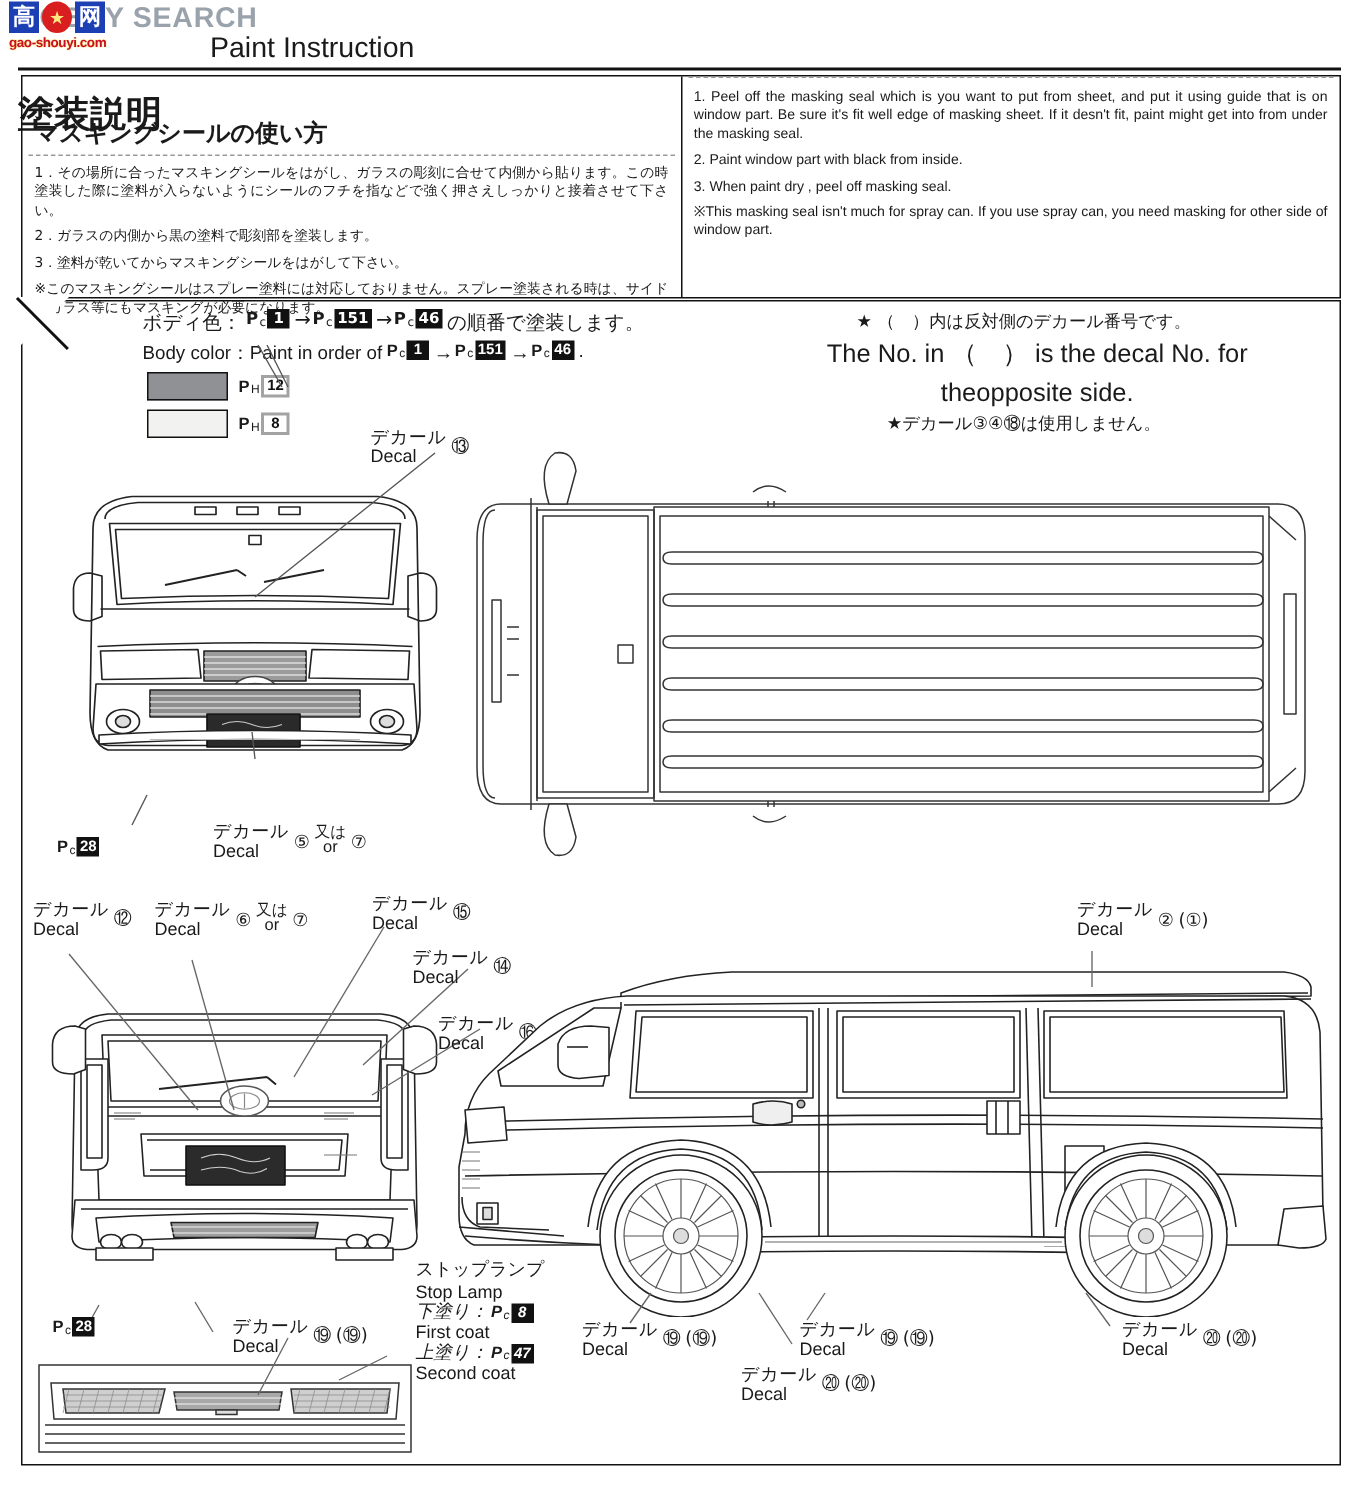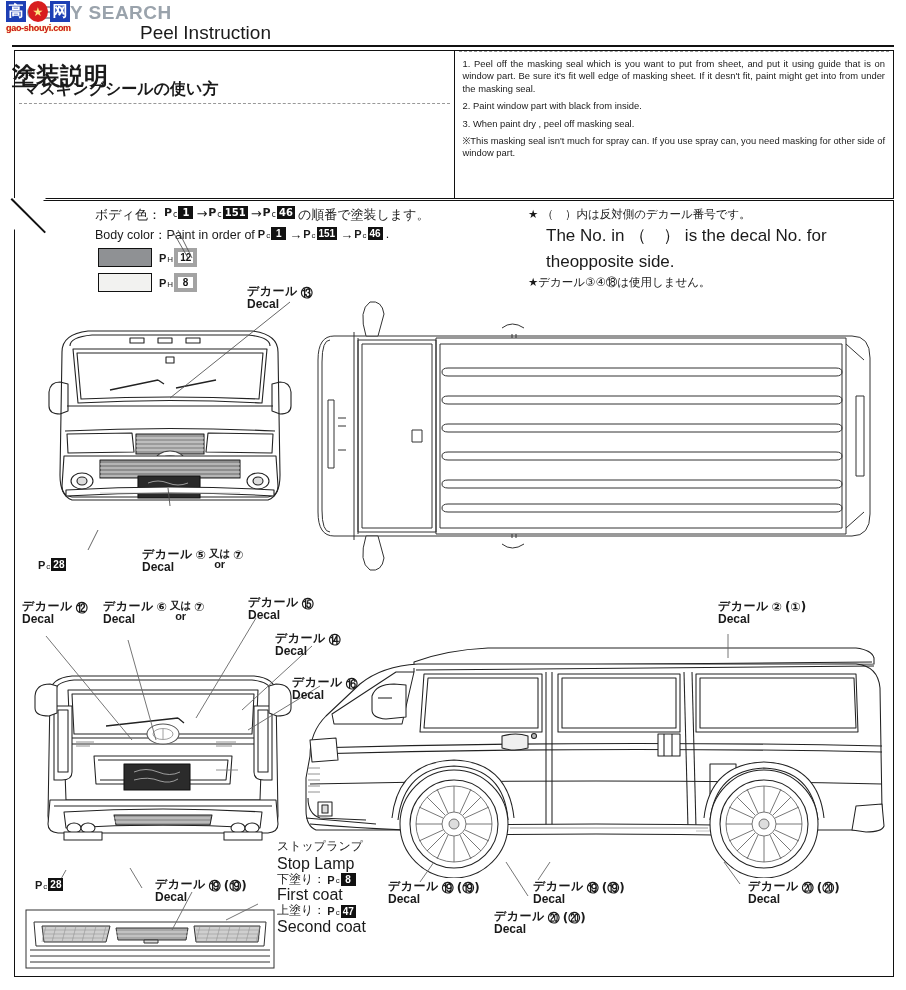--- a/index.html
+++ b/index.html
@@ -88,53 +88,53 @@
            display:flex;align-items:flex-start;gap:3px;margin-bottom:3px;white-space:nowrap;}
   .po-line.en{font-family:"Liberation Sans",sans-serif;font-size:12.5px;}
   .code{display:inline-flex;align-items:center;gap:1px;font-size:11px;}
   .code .pfx{font-weight:bold;font-size:11px;}
   .code .sub{font-size:8px;position:relative;top:2px;}
   .code .num{
     background:#111;color:#fff;font-weight:bold;font-size:10px;
     padding:0 2px;min-width:11px;text-align:center;display:inline-block;
     line-height:13px;
   }
-  .code.outline .num{background:#fff;color:#111;border:4px solid #a3a3a3;line-height:11px;}
+  .code.outline .num{background:#fff;color:#111;border:2px solid #a3a3a3;line-height:11px;}
   .arrow{font-size:13px;letter-spacing:-2px;}
 
   .swatches{position:absolute;left:98px;top:248px;}
   .sw-row{display:flex;align-items:center;gap:7px;margin-bottom:6px;}
   .sw{width:52px;height:17px;border:1.2px solid #111;}
   .sw.gray{background:#8f9194;}
   .sw.white{background:#f2f2f0;}
 
   
-  .decal-note{position:absolute;left:528px;top:206px;width:355px;
-              font-family:"DejaVu Sans",sans-serif;font-size:11.5px;line-height:1.5;}
+  .decal-note{position:absolute;left:505px;top:206px;width:355px;
+              font-family:"DejaVu Sans",sans-serif;font-size:11.5px;line-height:1.5;text-align:center;}
   .decal-note .en{font-family:Liberation Sans, sans-serif;font-size:17px;padding-left:18px;}
 
   
   .callout{position:absolute;white-space:nowrap;}
   .c-ja{font-family:"DejaVu Sans",sans-serif;font-size:12px;letter-spacing:.5px;display:block;line-height:1.05;}
   .c-en{font-family:"Liberation Sans",sans-serif;font-size:12px;display:block;line-height:1.05;}
   .c-num{font-size:12px;font-family:"DejaVu Sans",sans-serif;}
-  .inline-row{display:flex;align-items:flex-start;gap:3px;font-weight:bold;}
+  .inline-row{display:flex;align-items:center;gap:3px;}
   .stacked{display:inline-block;vertical-align:bottom;}
 
   .pc-label{position:absolute;display:flex;align-items:center;gap:1px;}
 
   .orlbl{display:inline-block;text-align:center;line-height:1.0;font-size:10.5px;
          font-family:"DejaVu Sans",sans-serif;}
   .orlbl .en{font-family:"Liberation Sans",sans-serif;font-size:11px;}
 
   
   .stoplamp{position:absolute;left:277px;top:838px;font-size:12px;}
-  .sl-row{display:flex;align-items:flex-end;gap:2px;line-height:1.12;}
+  .sl-row{display:flex;align-items:flex-end;gap:2px;line-height:1.12;font-style:italic;}
   .sl-ja{font-family:"DejaVu Sans",sans-serif;font-size:12px;}
-  .sl-en{font-family:"Liberation Sans",sans-serif;font-size:16px;line-height:1.12;}
+  .sl-en{font-family:"Liberation Sans",sans-serif;font-size:12px;line-height:1.12;}
 
   svg{display:block;}
   .art{position:absolute;}
 </style>
 </head>
 <body>
 
 <div class="sheet">
 
   <div class="header">
@@ -143,29 +143,35 @@
     <div class="watermark">
       <div class="wm-row1">
         <div class="wm-ch">高</div>
         <div class="wm-flame">★</div>
         <div class="wm-ch">网</div>
       </div>
       <div class="wm-row2">gao-shouyi.com</div>
     </div>
 
     <div class="title-ja">塗装説明</div>
-    <div class="title-en">Peel Instruction</div>
+    <div class="title-en">Paint Instruction</div>
     <div class="header-rule"></div>
   </div>
 
   <div class="masking">
 
     <div class="mpanel left">
       <div class="mhead">マスキングシールの使い方</div>
       <div class="mdiv"></div>
+      <div class="mbody">
+        <p>1．その場所に合ったマスキングシールをはがし、ガラスの彫刻に合せて内側から貼ります。この時塗装した際に塗料が入らないようにシールのフチを指などで強く押さえしっかりと接着させて下さい。</p>
+        <p>2．ガラスの内側から黒の塗料で彫刻部を塗装します。</p>
+        <p>3．塗料が乾いてからマスキングシールをはがして下さい。</p>
+        <p>※このマスキングシールはスプレー塗料には対応しておりません。スプレー塗装される時は、サイドのガラス等にもマスキングが必要になります。</p>
+      </div>
     </div>
 
     <div class="mpanel">
       <div class="mdiv"></div>
       <div class="mbody en">
         <p>1. Peel off the masking seal which is you want to put from sheet, and put it using guide that is on window part. Be sure it's fit well edge of masking sheet. If it desn't fit, paint might get into from under the masking seal.</p>
         <p>2. Paint window part with black from inside.</p>
         <p>3. When paint dry , peel off masking seal.</p>
         <p>※This masking seal isn't much for spray can. If you use spray can, you need masking for other side of window part.</p>
       </div>

